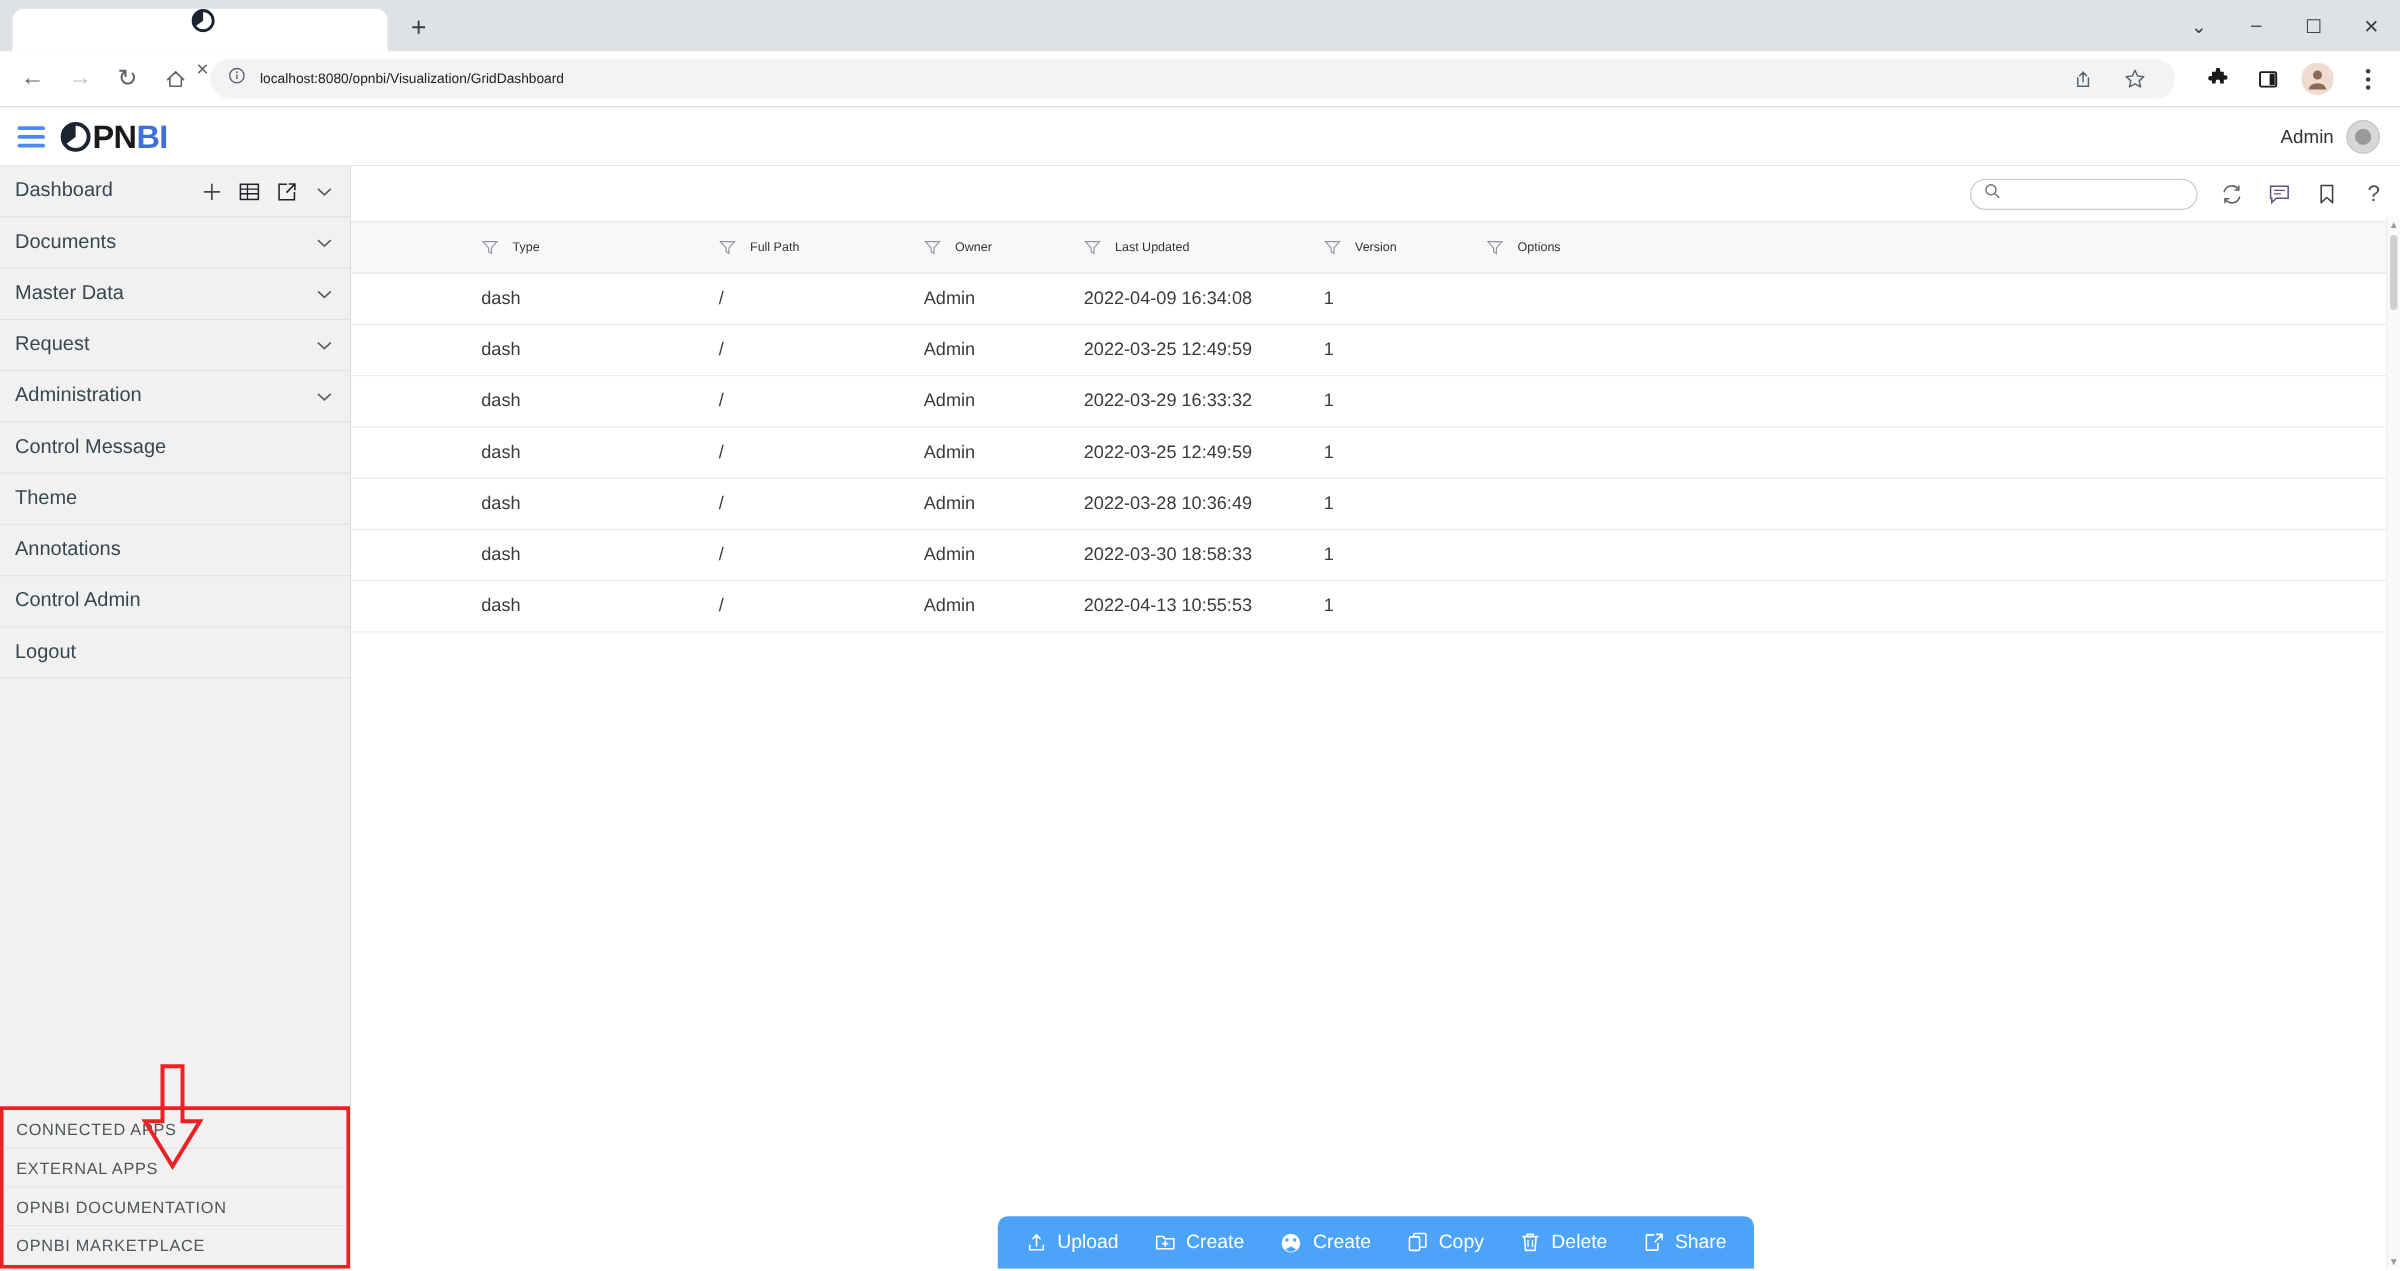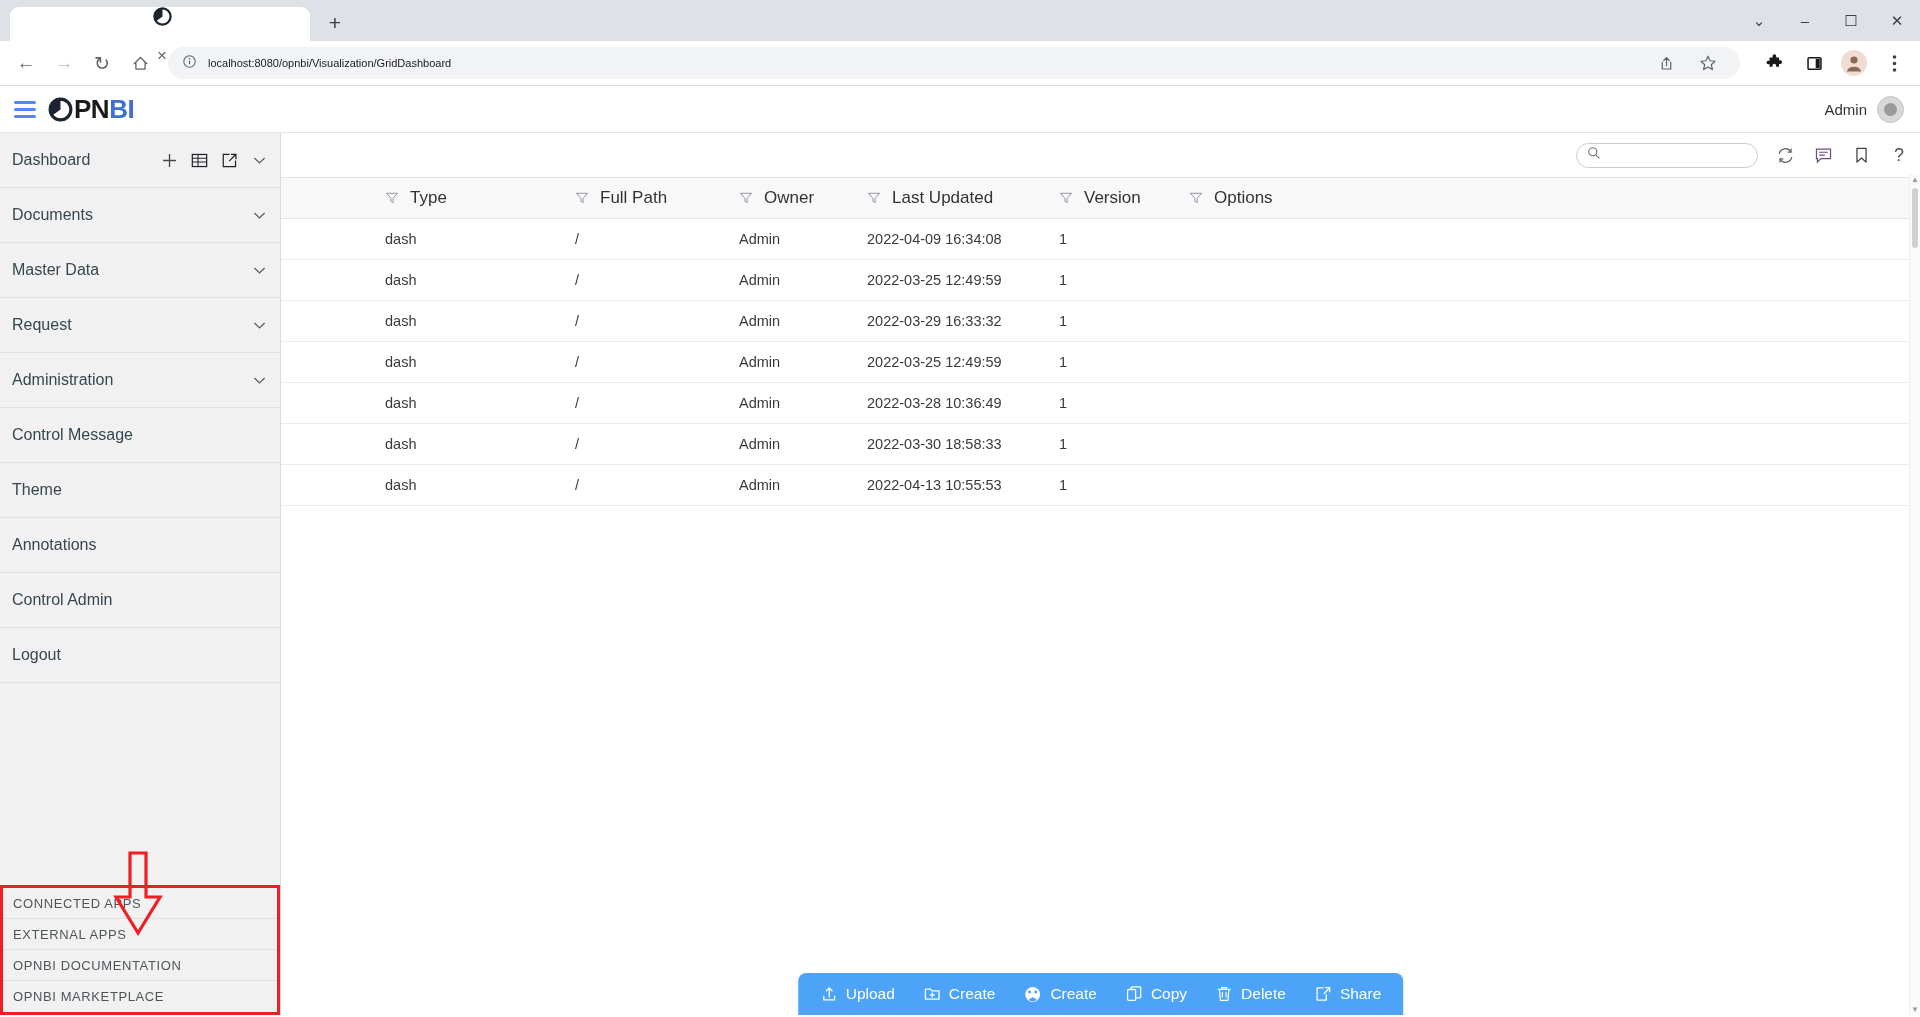--- a/index.html
+++ b/index.html
@@ -147,21 +147,21 @@
 
   
   .sidebar {
     width: 281px; flex: 0 0 281px;
     background: #f1f1f1;
     border-right: 1px solid #dcdcdc;
     display: flex; flex-direction: column;
     position: relative;
   }
   .side-item {
-    height: 55px;
+    height: 41px;
     display: flex; align-items: center;
     padding: 0 12px 0 12px;
     border-bottom: 1px solid #e2e2e2;
     font-size: 16px;
     color: #37474f;
   }
   .side-item .lbl { flex: 1; }
   .side-icons { display: flex; align-items: center; gap: 13px; color: #44474a; }
   .side-icons svg, .side-item svg { display: block; }
   .chev { color: #5a5d60; display: flex; align-items: center; }
@@ -231,21 +231,21 @@
   table.grid {
     width: 100%;
     border-collapse: collapse;
     table-layout: fixed;
   }
   table.grid thead th {
     height: 41px;
     background: #f8f8f8;
     border-top: 1px solid #e4e4e4;
     border-bottom: 1px solid #e4e4e4;
-    font-size: 17px;
+    font-size: 10px;
     font-weight: normal;
     color: #333;
     text-align: left;
     padding: 0;
   }
   .th-inner { display: flex; align-items: center; gap: 11px; padding-left: 8px; }
   .funnel { color: #8d9196; display: flex; align-items: center; }
   table.grid tbody td {
     height: 41px;
     border-bottom: 1px solid #ececec;

